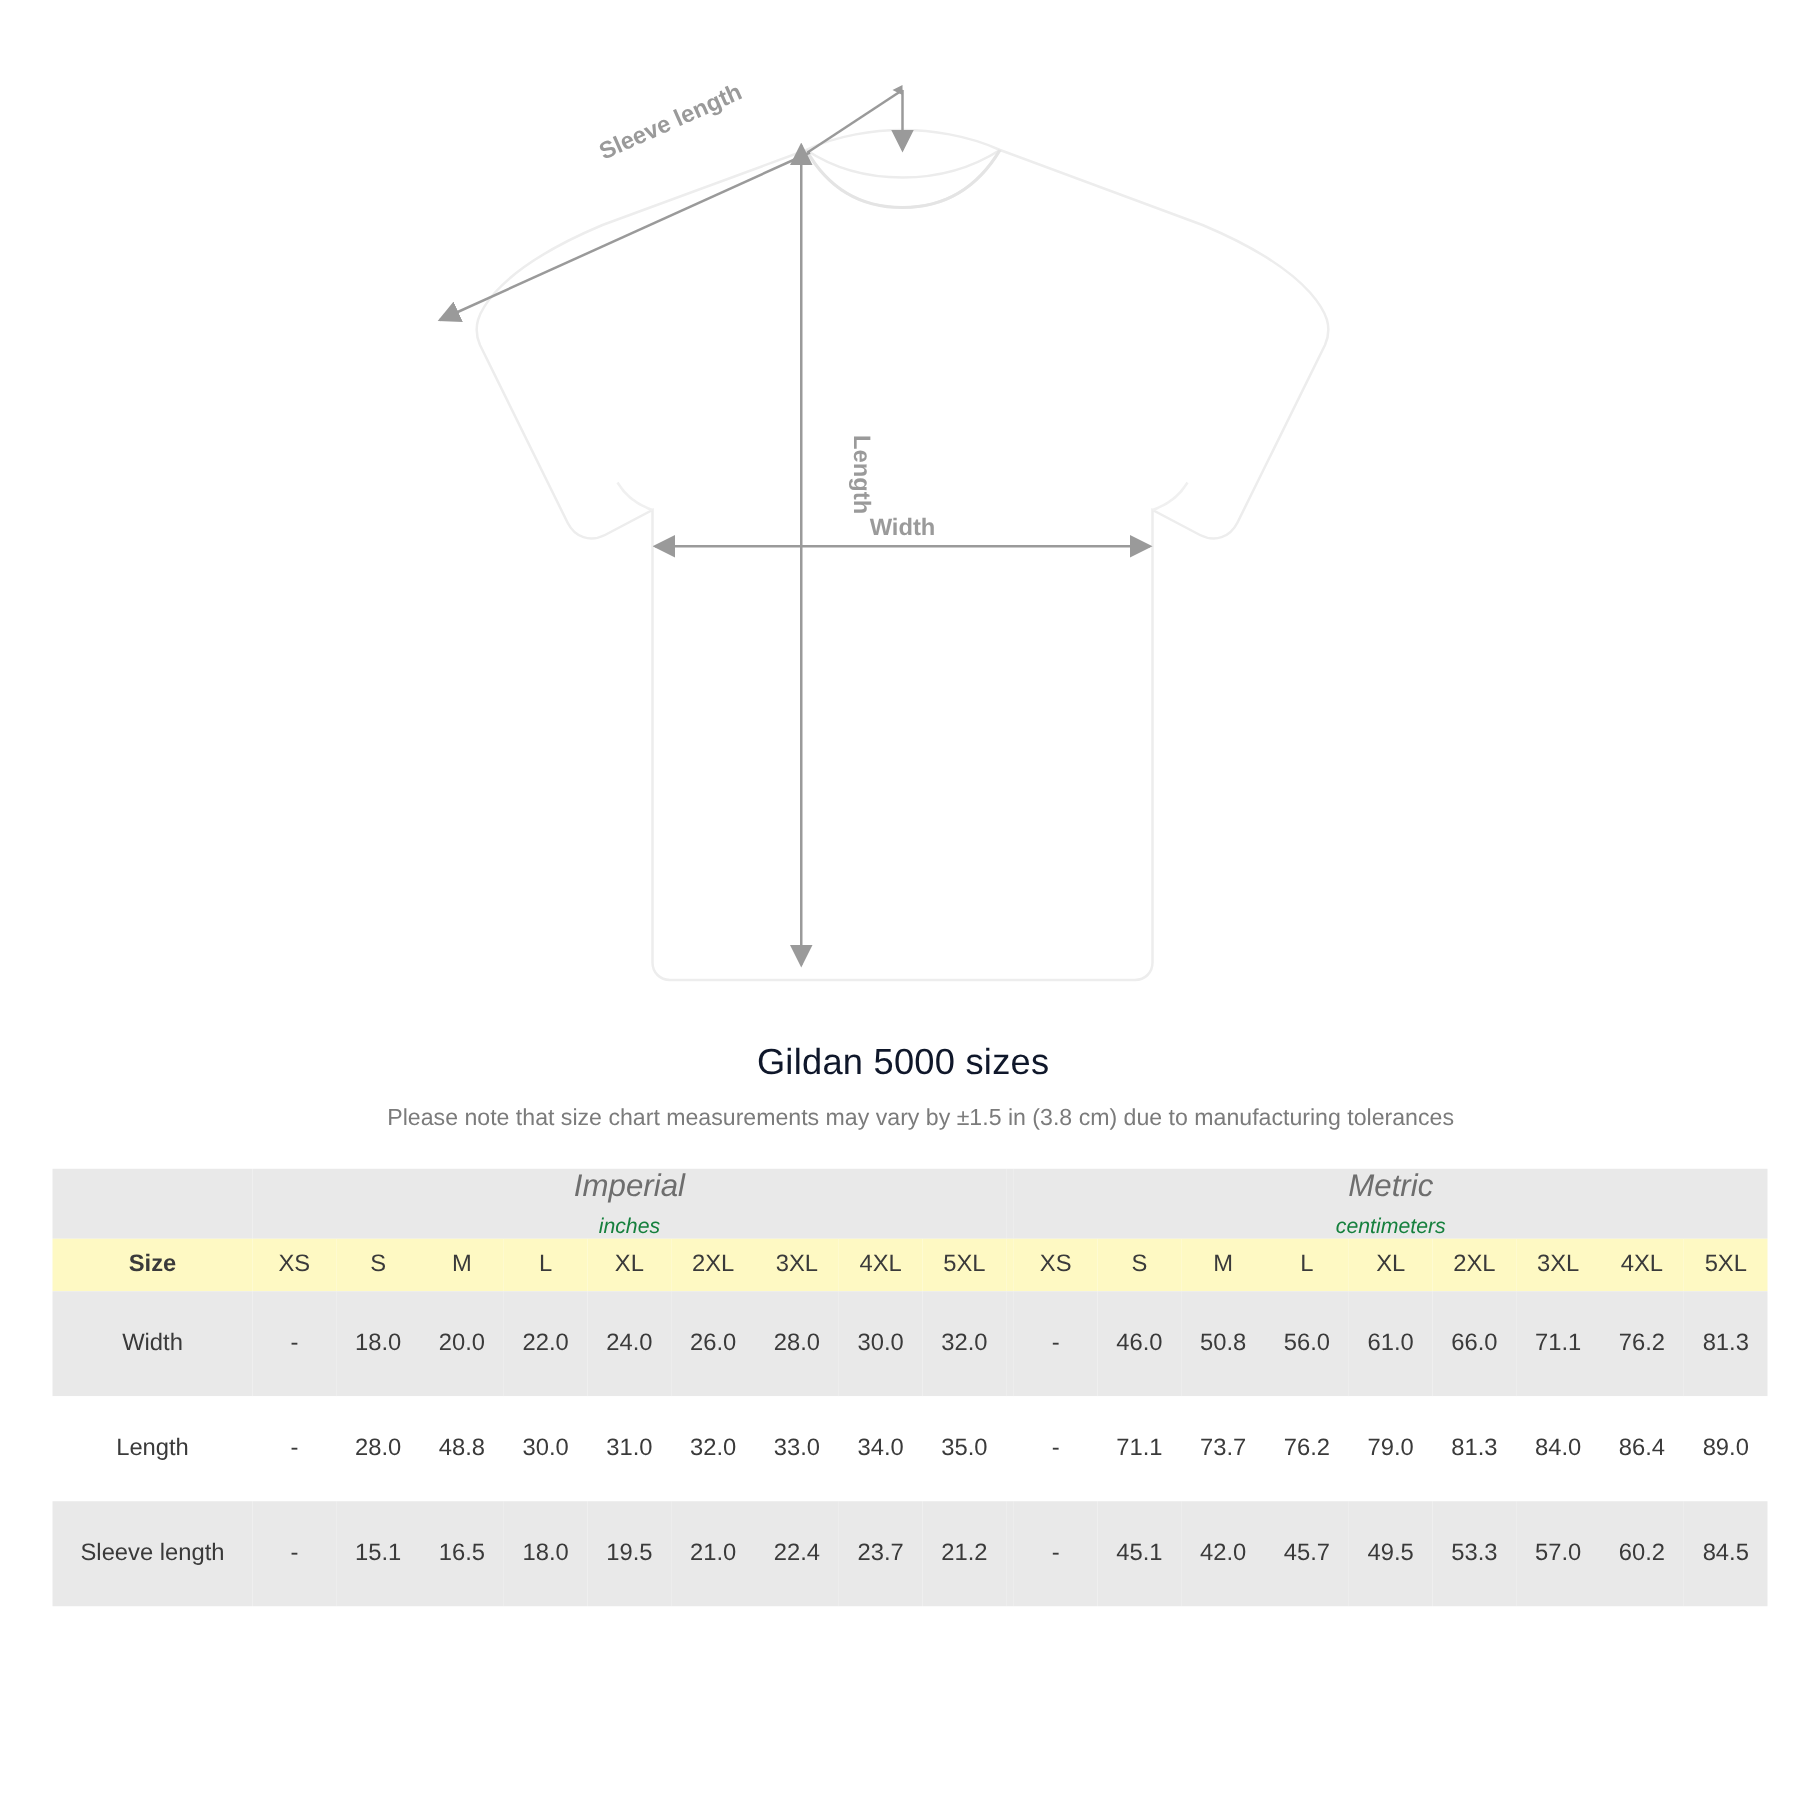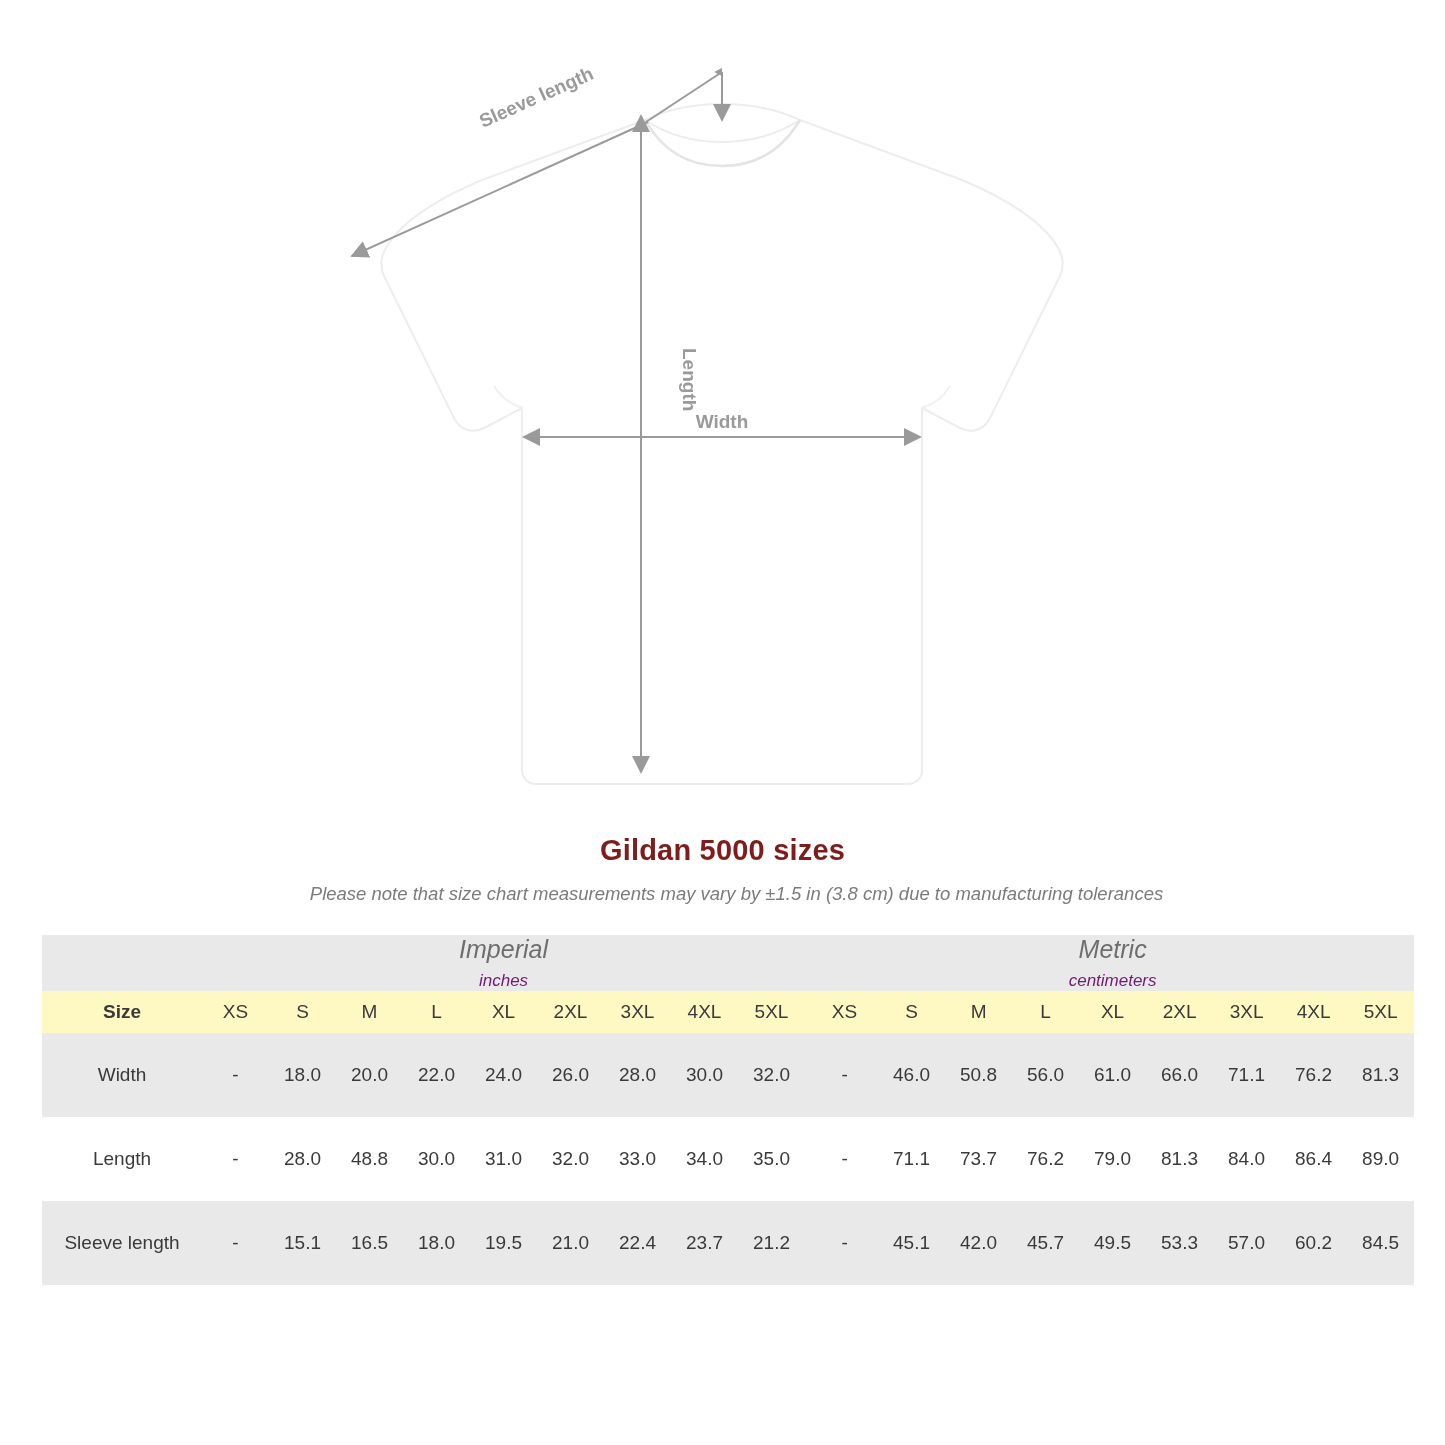--- a/index.html
+++ b/index.html
@@ -31,28 +31,27 @@
     display: block;
   }
 
   
   .title-block {
     text-align: center;
     margin-top: 14px;
   }
   .chart-title {
     font-size: 29px;
-    font-weight: bold;
-    color: #7f1d1d;
+    font-weight: normal;
+    color: #0f172a;
     letter-spacing: 0.2px;
   }
   .chart-note {
     margin-top: 16px;
     font-size: 18.5px;
-    font-style: italic;
     color: #7b7b7b;
     margin-left: 28px;
   }
 
   
   .table-wrap {
     margin: 30px 42px 0 42px;
   }
   table.size-table {
     width: 100%;
@@ -74,21 +73,21 @@
   }
   .unit-title {
     font-size: 25px;
     font-style: italic;
     font-weight: normal;
     color: #6e6e6e;
   }
   .unit-sub {
     font-size: 17px;
     font-style: italic;
-    color: #701a75;
+    color: #15803d;
     margin-top: 7px;
   }
   .row-head {
     background: #fef9c3;
   }
   .row-head td {
     height: 76px;
     font-size: 19px;
     color: #3a3a3a;
   }

